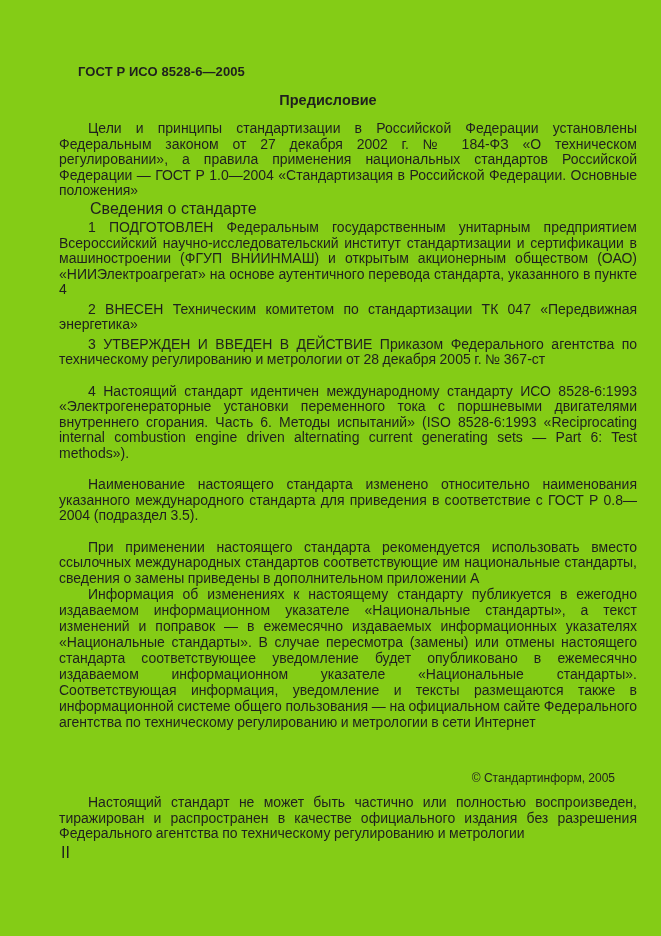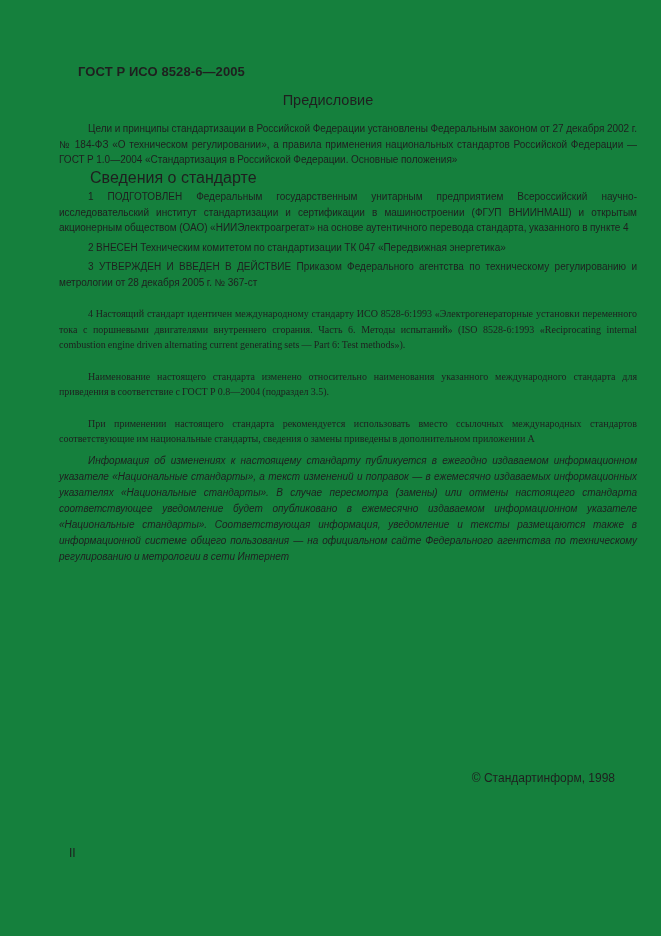--- a/index.html
+++ b/index.html
@@ -6,66 +6,64 @@
   body {
     width: 661px; height: 936px;
     background: #ffffff;
     position: relative;
     font-family: "Liberation Sans", sans-serif;
     color: #1f1f1f;
     overflow: hidden;
   }
   .sheet {
     position: absolute; inset: 0;
-    background: #15803d;
+    background: #84cc16;
     overflow: hidden;
   }
   .content {
     position: absolute; left: 59px; top: 64px; width: 578px;
   }
   .doc-code {
     font-weight: bold; font-size: 13px; line-height: 15px;
     margin-left: 19px;
     letter-spacing: 0.1px;
   }
   .doc-title {
-    font-weight: normal; font-size: 14.5px; line-height: 17px;
+    font-weight: bold; font-size: 14.5px; line-height: 17px;
     text-align: center;
     margin: 13px 40px 0 0;
   }
   .para {
     margin: 0;
-    font-size: 10px; line-height: 15.5px;
+    font-size: 14px; line-height: 15.5px;
     text-align: justify;
     text-indent: 29px;
     word-spacing: -0.3px;
   }
   .intro { margin-top: 12px; }
   .subheading {
     font-weight: normal; font-size: 16px; line-height: 15.5px;
     margin: 2px 0 0 31px;
   }
   .item { margin-top: 4px; }
   .item-group { margin-top: 5px; }
-  .item-group .para { margin-top: 16px; font-family: Liberation Serif, serif; }
+  .item-group .para { margin-top: 16px; }
   .note {
-    font-style: italic;
-    margin-top: 6px;
     line-height: 16px;
   }
   .copyright {
     position: absolute; top: 771px; right: 46px;
     font-size: 12px; line-height: 15px;
   }
   .restriction {
     position: absolute; top: 795px; left: 59px; width: 578px;
   }
   .page-number {
-    position: absolute; top: 846px; left: 69px;
-    font-size: 12px; line-height: 14px;
+    position: absolute; top: 846px; left: 61px;
+    font-size: 16px; line-height: 14px;
   }
 </style>
 </head>
 <body>
 
 <div class="sheet">
   <div class="content">
 
     <div class="doc-code">ГОСТ Р ИСО 8528-6—2005</div>
 
@@ -85,17 +83,18 @@
       <p class="para">4 Настоящий стандарт идентичен международному стандарту ИСО 8528-6:1993 «Электрогенераторные установки переменного тока с поршневыми двигателями внутреннего сгорания. Часть 6. Методы испытаний» (ISO 8528-6:1993 «Reciprocating internal combustion engine driven alternating current generating sets — Part 6: Test methods»).</p>
       <p class="para">Наименование настоящего стандарта изменено относительно наименования указанного международного стандарта для приведения в соответствие с ГОСТ Р 0.8—2004 (подраздел 3.5).</p>
       <p class="para">При применении настоящего стандарта рекомендуется использовать вместо ссылочных международных стандартов соответствующие им национальные стандарты, сведения о замены приведены в дополнительном приложении А</p>
     </div>
 
 
     <p class="para note">Информация об изменениях к настоящему стандарту публикуется в ежегодно издаваемом информационном указателе «Национальные стандарты», а текст изменений и поправок — в ежемесячно издаваемых информационных указателях «Национальные стандарты». В случае пересмотра (замены) или отмены настоящего стандарта соответствующее уведомление будет опубликовано в ежемесячно издаваемом информационном указателе «Национальные стандарты». Соответствующая информация, уведомление и тексты размещаются также в информационной системе общего пользования — на официальном сайте Федерального агентства по техническому регулированию и метрологии в сети Интернет</p>
 
   </div>
 
-  <div class="copyright">© Стандартинформ, 1998</div>
+  <div class="copyright">© Стандартинформ, 2005</div>
 
+  <p class="para restriction">Настоящий стандарт не может быть частично или полностью воспроизведен, тиражирован и распространен в качестве официального издания без разрешения Федерального агентства по техническому регулированию и метрологии</p>
 
   <div class="page-number">II</div>
 </div>
 
 </body></html>

